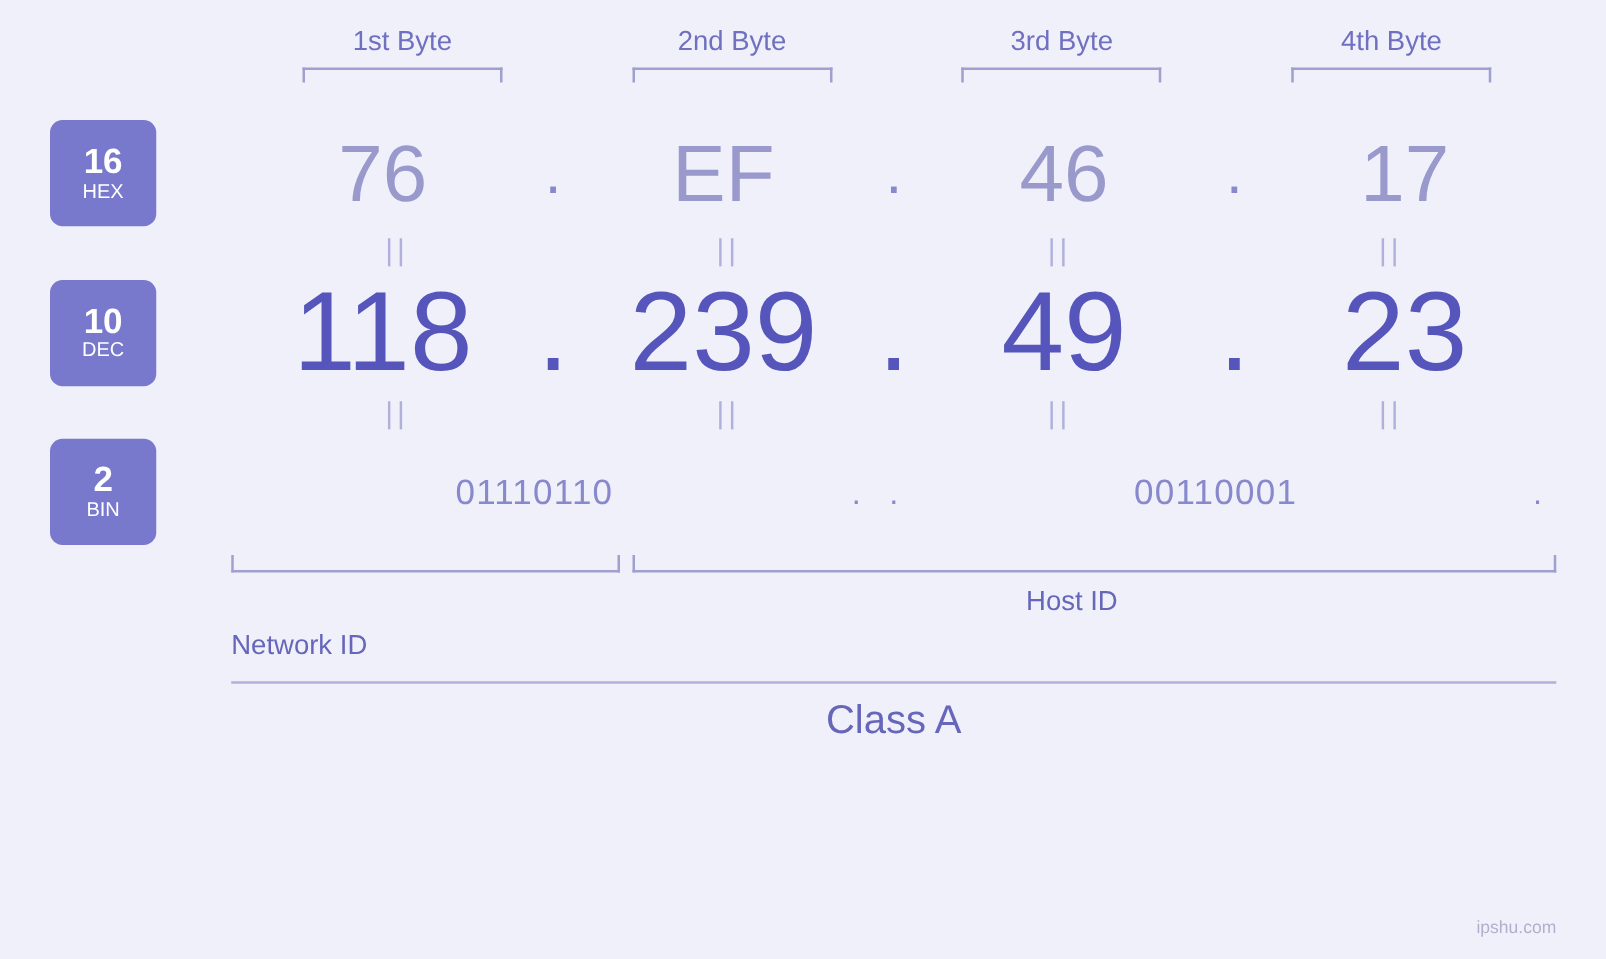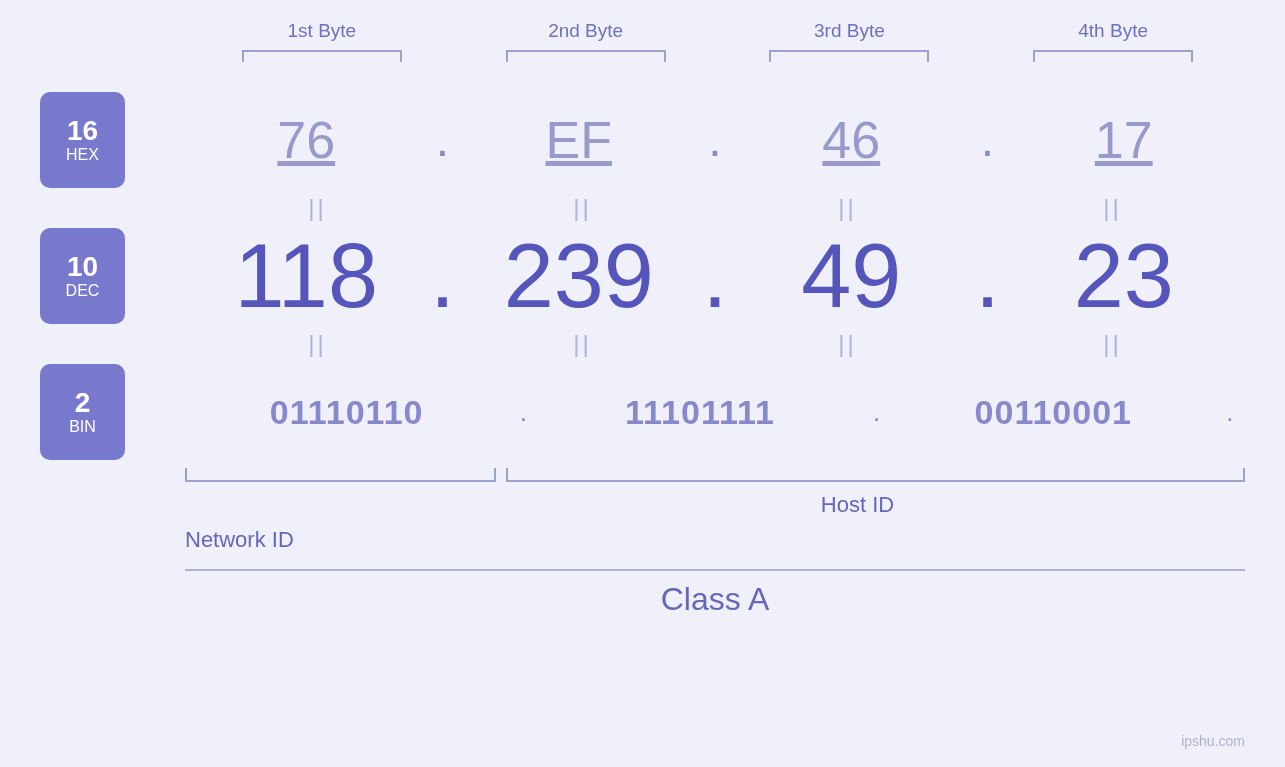--- a/index.html
+++ b/index.html
@@ -34,21 +34,21 @@
       display: flex;
       width: 100%;
       padding-left: 150px;
       margin-bottom: 0px;
     }
 
     .byte-header {
       flex: 1;
       text-align: center;
       color: #7070c0;
-      font-size: 19px;
+      font-size: 22px;
       font-weight: 400;
       padding-bottom: 8px;
     }
 
     
     .top-brackets {
       display: flex;
       width: 100%;
       padding-left: 150px;
       margin-bottom: 30px;
@@ -70,21 +70,21 @@
 
     .data-row {
       display: flex;
       align-items: center;
       width: 100%;
     }
 
     
     .badge {
       width: 85px;
-      height: 96px;
+      height: 85px;
       background-color: #7878cc;
       border-radius: 10px;
       display: flex;
       flex-direction: column;
       align-items: center;
       justify-content: center;
       flex-shrink: 0;
       margin-right: 60px;
     }
 
@@ -120,46 +120,45 @@
       font-weight: 300;
       padding: 0 0px;
       line-height: 1;
       flex-shrink: 0;
       width: 30px;
       text-align: center;
     }
 
     
     .hex-value {
-      font-size: 52px;
+      font-size: 64px;
       color: #9999cc;
       font-weight: 300;
-      text-decoration: underline;
     }
 
     
     .dec-value {
       font-size: 90px;
       color: #5555bb;
       font-weight: 300;
       line-height: 1;
     }
 
     .dec-dot {
       font-size: 90px;
       color: #5555bb;
       font-weight: 300;
       line-height: 1;
     }
 
     
     .bin-value {
-      font-size: 34px;
+      font-size: 28px;
       color: #8888cc;
-      font-weight: 700;
+      font-weight: 400;
       letter-spacing: 1px;
     }
 
     
     .equals-row {
       display: flex;
       width: 100%;
       padding-left: 145px;
       margin: 6px 0;
     }
@@ -355,23 +354,20 @@
   <div class="data-row">
     <div class="badge">
       <span class="badge-number">2</span>
       <span class="badge-label">BIN</span>
     </div>
     <div class="cells-area">
       <div class="byte-cell">
         <span class="bin-value">01110110</span>
       </div>
       <span class="dot-sep dot-bin">.</span>
-      <div class="byte-cell">
-        <span class="bin-value">11101111</span>
-      </div>
       <span class="dot-sep dot-bin">.</span>
       <div class="byte-cell">
         <span class="bin-value">00110001</span>
       </div>
       <span class="dot-sep dot-bin">.</span>
     </div>
   </div>
 
   <div class="bottom-brackets-area" style="height:20px; margin-top:8px;">
     <div class="bracket-bottom-network"></div>

